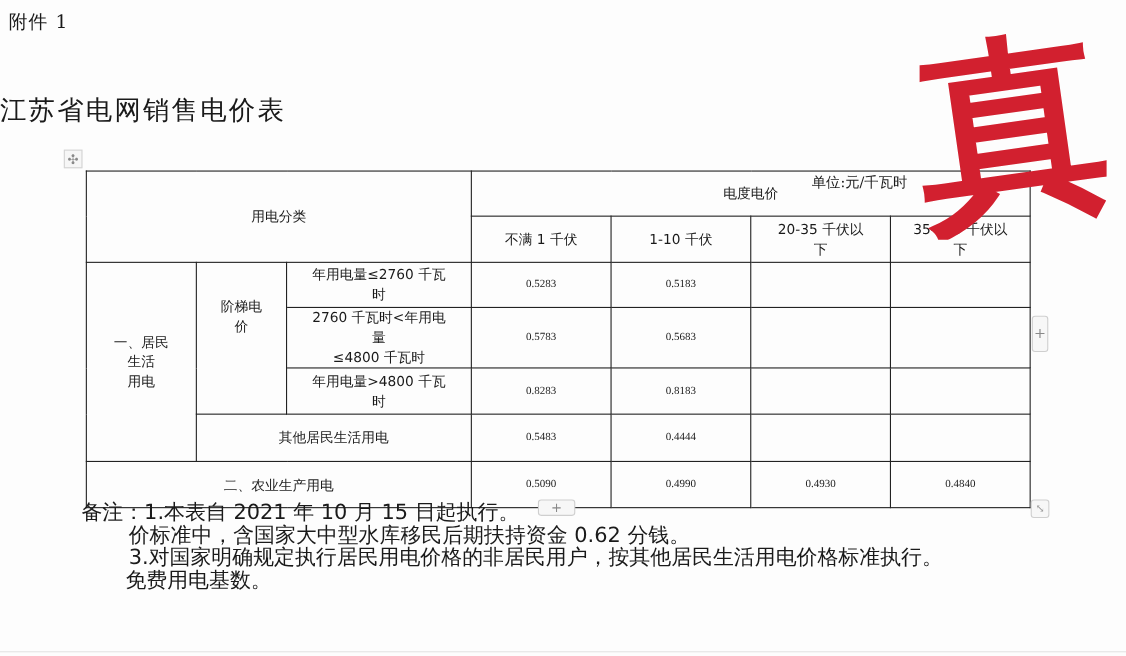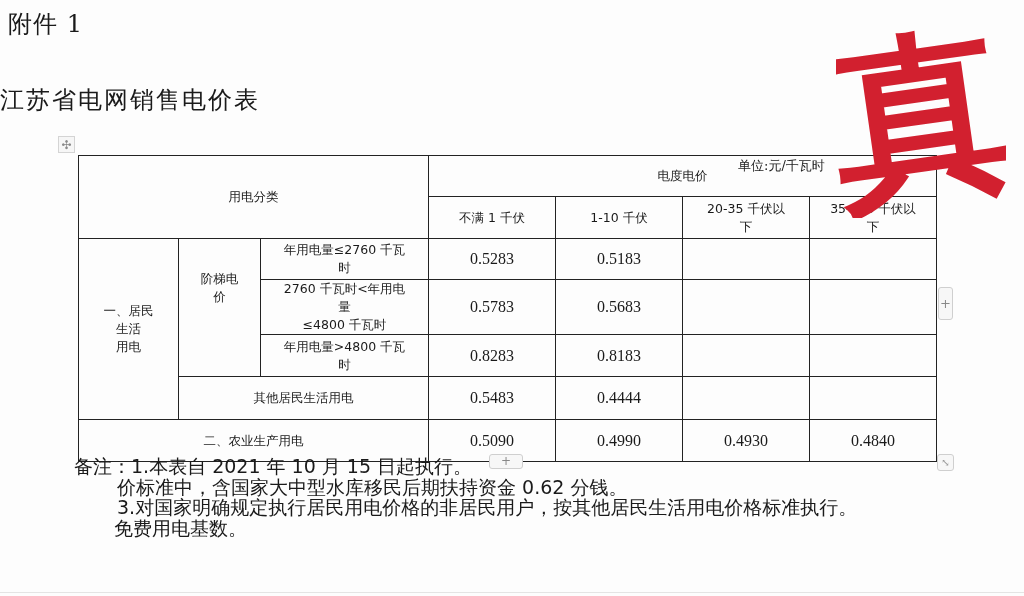--- a/index.html
+++ b/index.html
@@ -5,21 +5,21 @@
   html, body { margin: 0; padding: 0; }
   body {
     width: 1024px; height: 596px; overflow: hidden;
     background: #fdfdfd;
     font-family: "DejaVu Serif", "Liberation Serif", serif;
     color: #1a1a1a;
     position: relative;
   }
   .attachment {
     position: absolute; left: 8px; top: 8px;
-    font-size: 24px; letter-spacing: 1px;
+    font-size: 17px; letter-spacing: 1px;
     font-family: "DejaVu Serif", serif;
   }
   .title {
     position: absolute; left: 0; width: 1014px; top: 84px;
     text-align: left; font-size: 24px; letter-spacing: 2px;
     font-family: "DejaVu Sans", sans-serif;
   }
   .unit {
     position: absolute; left: 738px; top: 133px; font-size: 13px;
     font-family: "DejaVu Serif", serif;
@@ -34,21 +34,21 @@
   }
   table.prices {
     position: absolute; left: 78px; top: 155px;
     border-collapse: collapse; table-layout: fixed;
     font-size: 13px;
   }
   table.prices td {
     border: 1.5px solid #222; text-align: center; vertical-align: middle;
     padding: 0 20px; line-height: 18px;
   }
-  .num { font-family: "Liberation Serif", serif; font-size: 16px; }
+  .num { font-family: "Liberation Serif", serif; font-size: 10px; }
   .cjk { font-family: "DejaVu Sans", sans-serif; font-size: 12.5px; }
   .side-add {
     position: absolute; left: 938px; top: 287px; width: 15px; height: 33px;
     border: 1px solid #cfcfcf; border-radius: 3px; background: #f7f7f7;
     box-sizing: border-box; color: #888; font-size: 13px;
     display: flex; align-items: center; justify-content: center;
   }
   .bottom-add {
     position: absolute; left: 489px; top: 454px; width: 34px; height: 15px;
     border: 1px solid #cfcfcf; border-radius: 3px; background: #f7f7f7;

